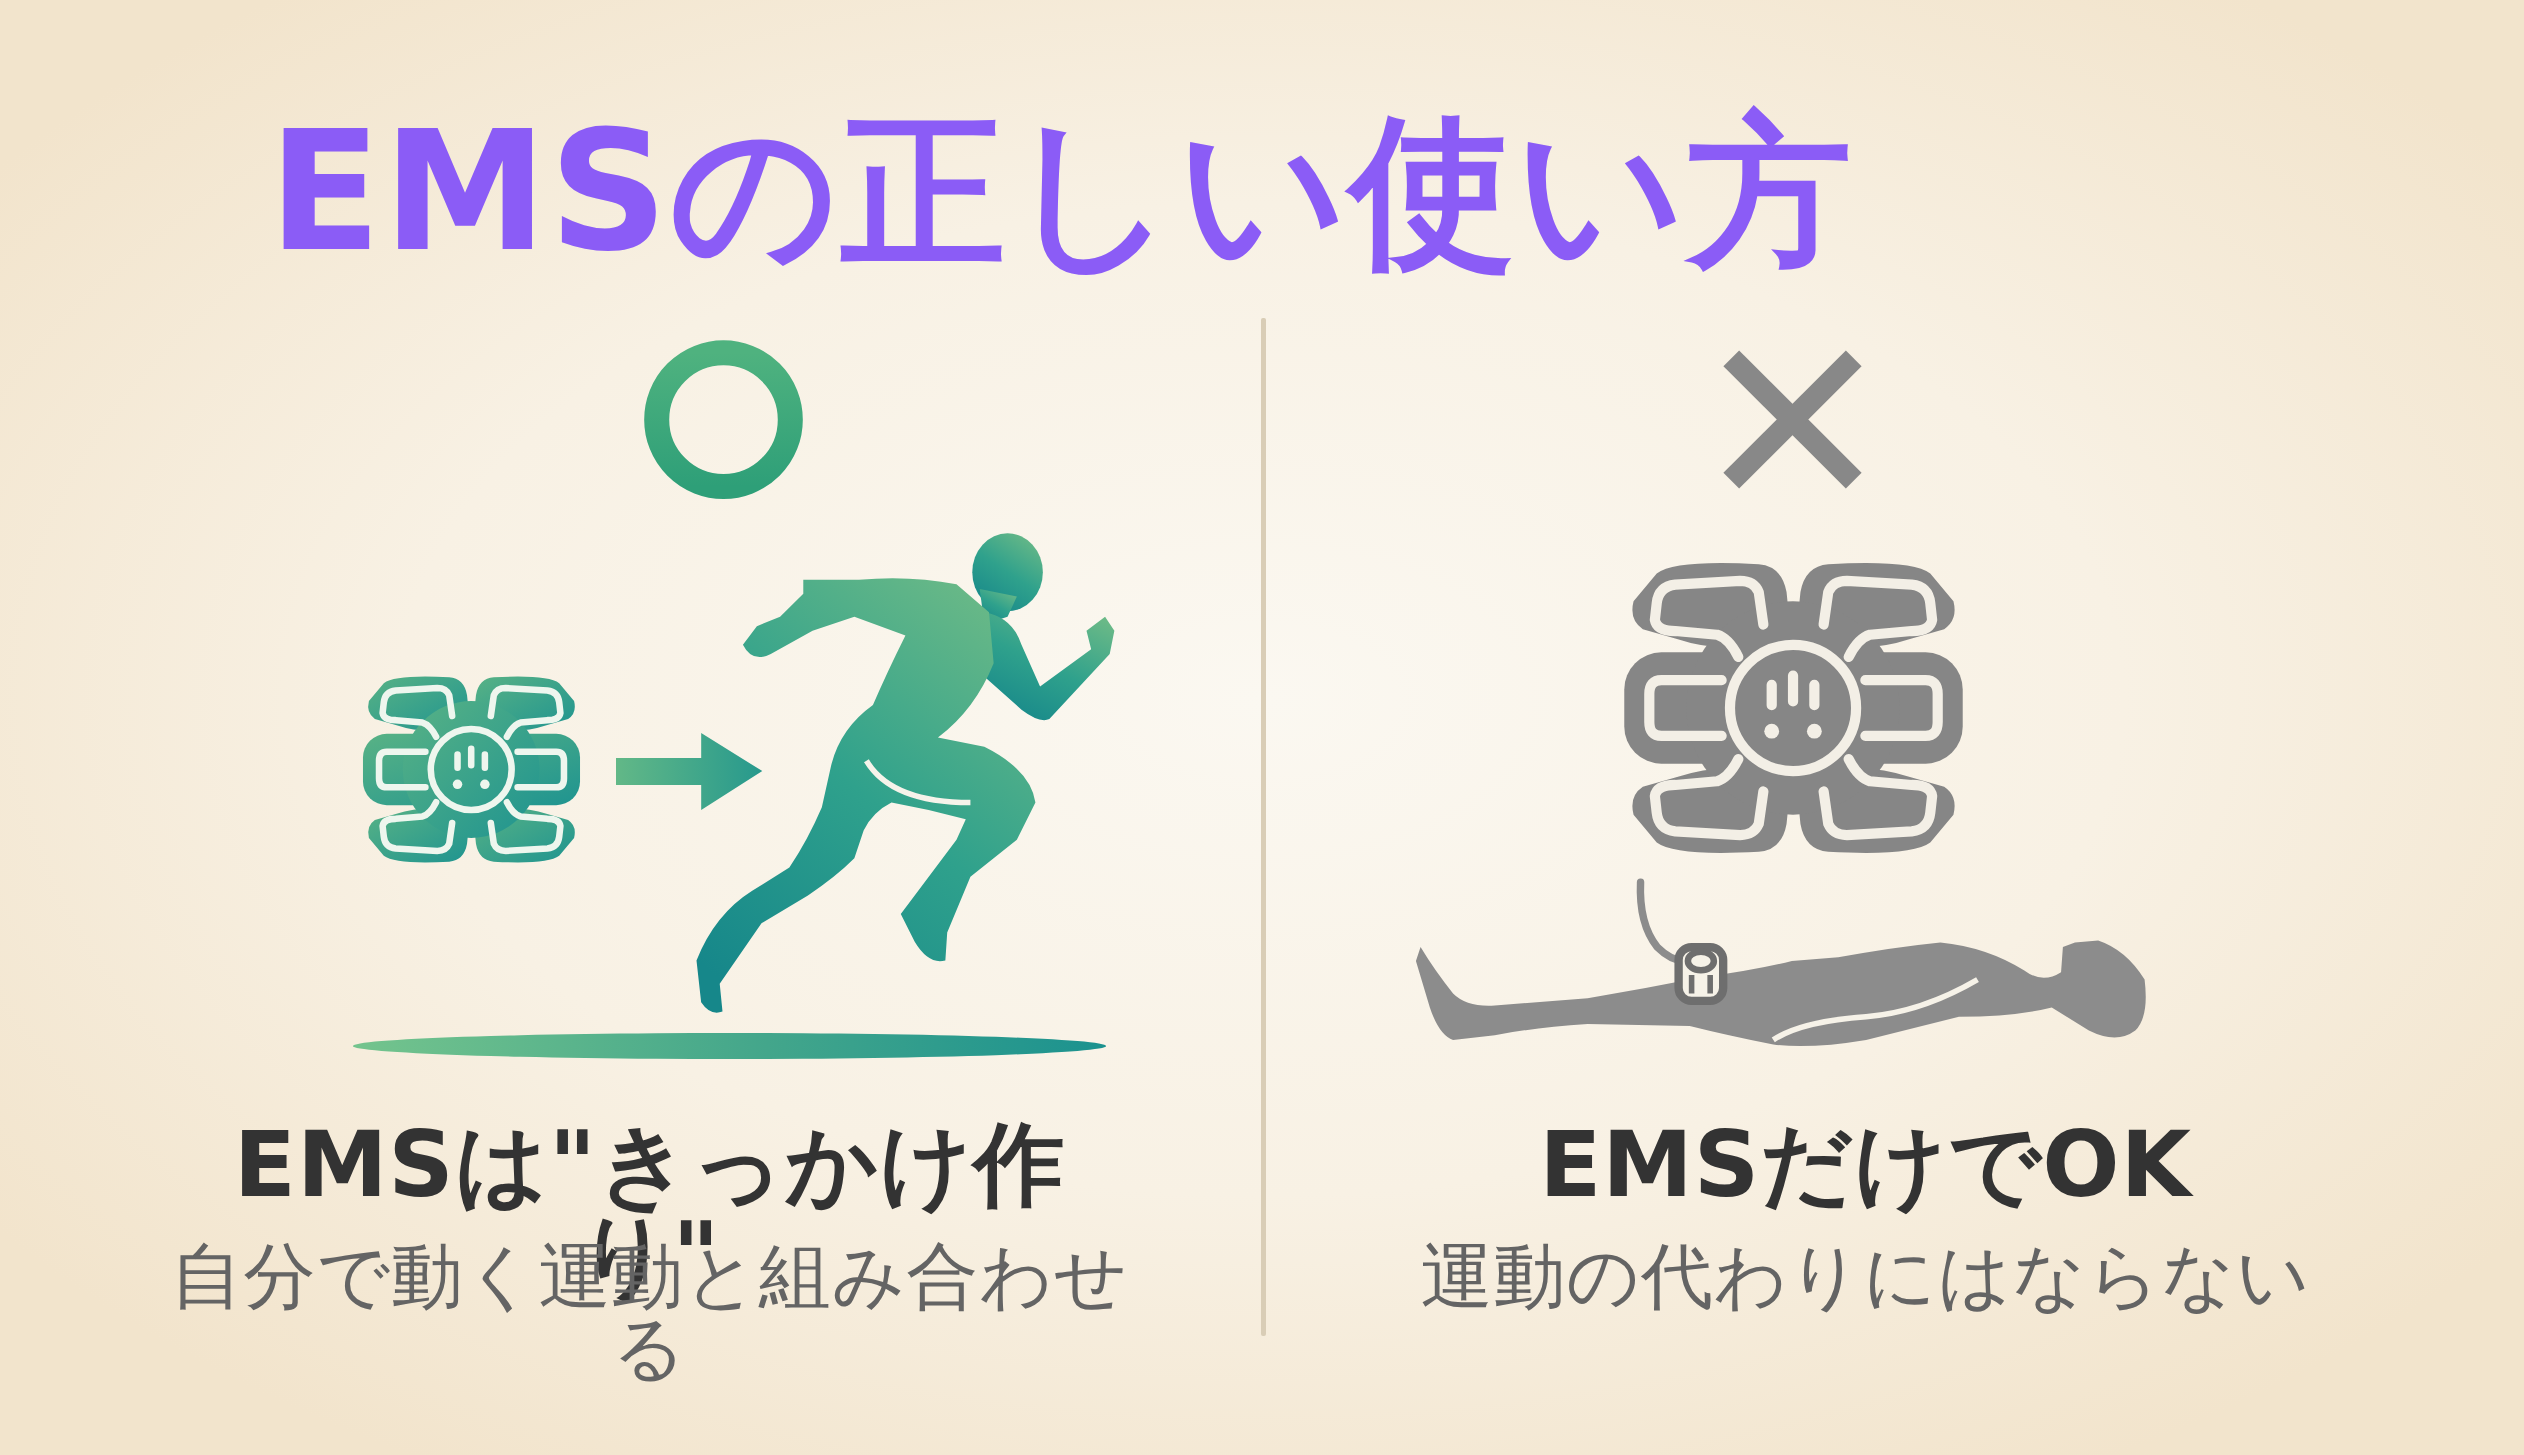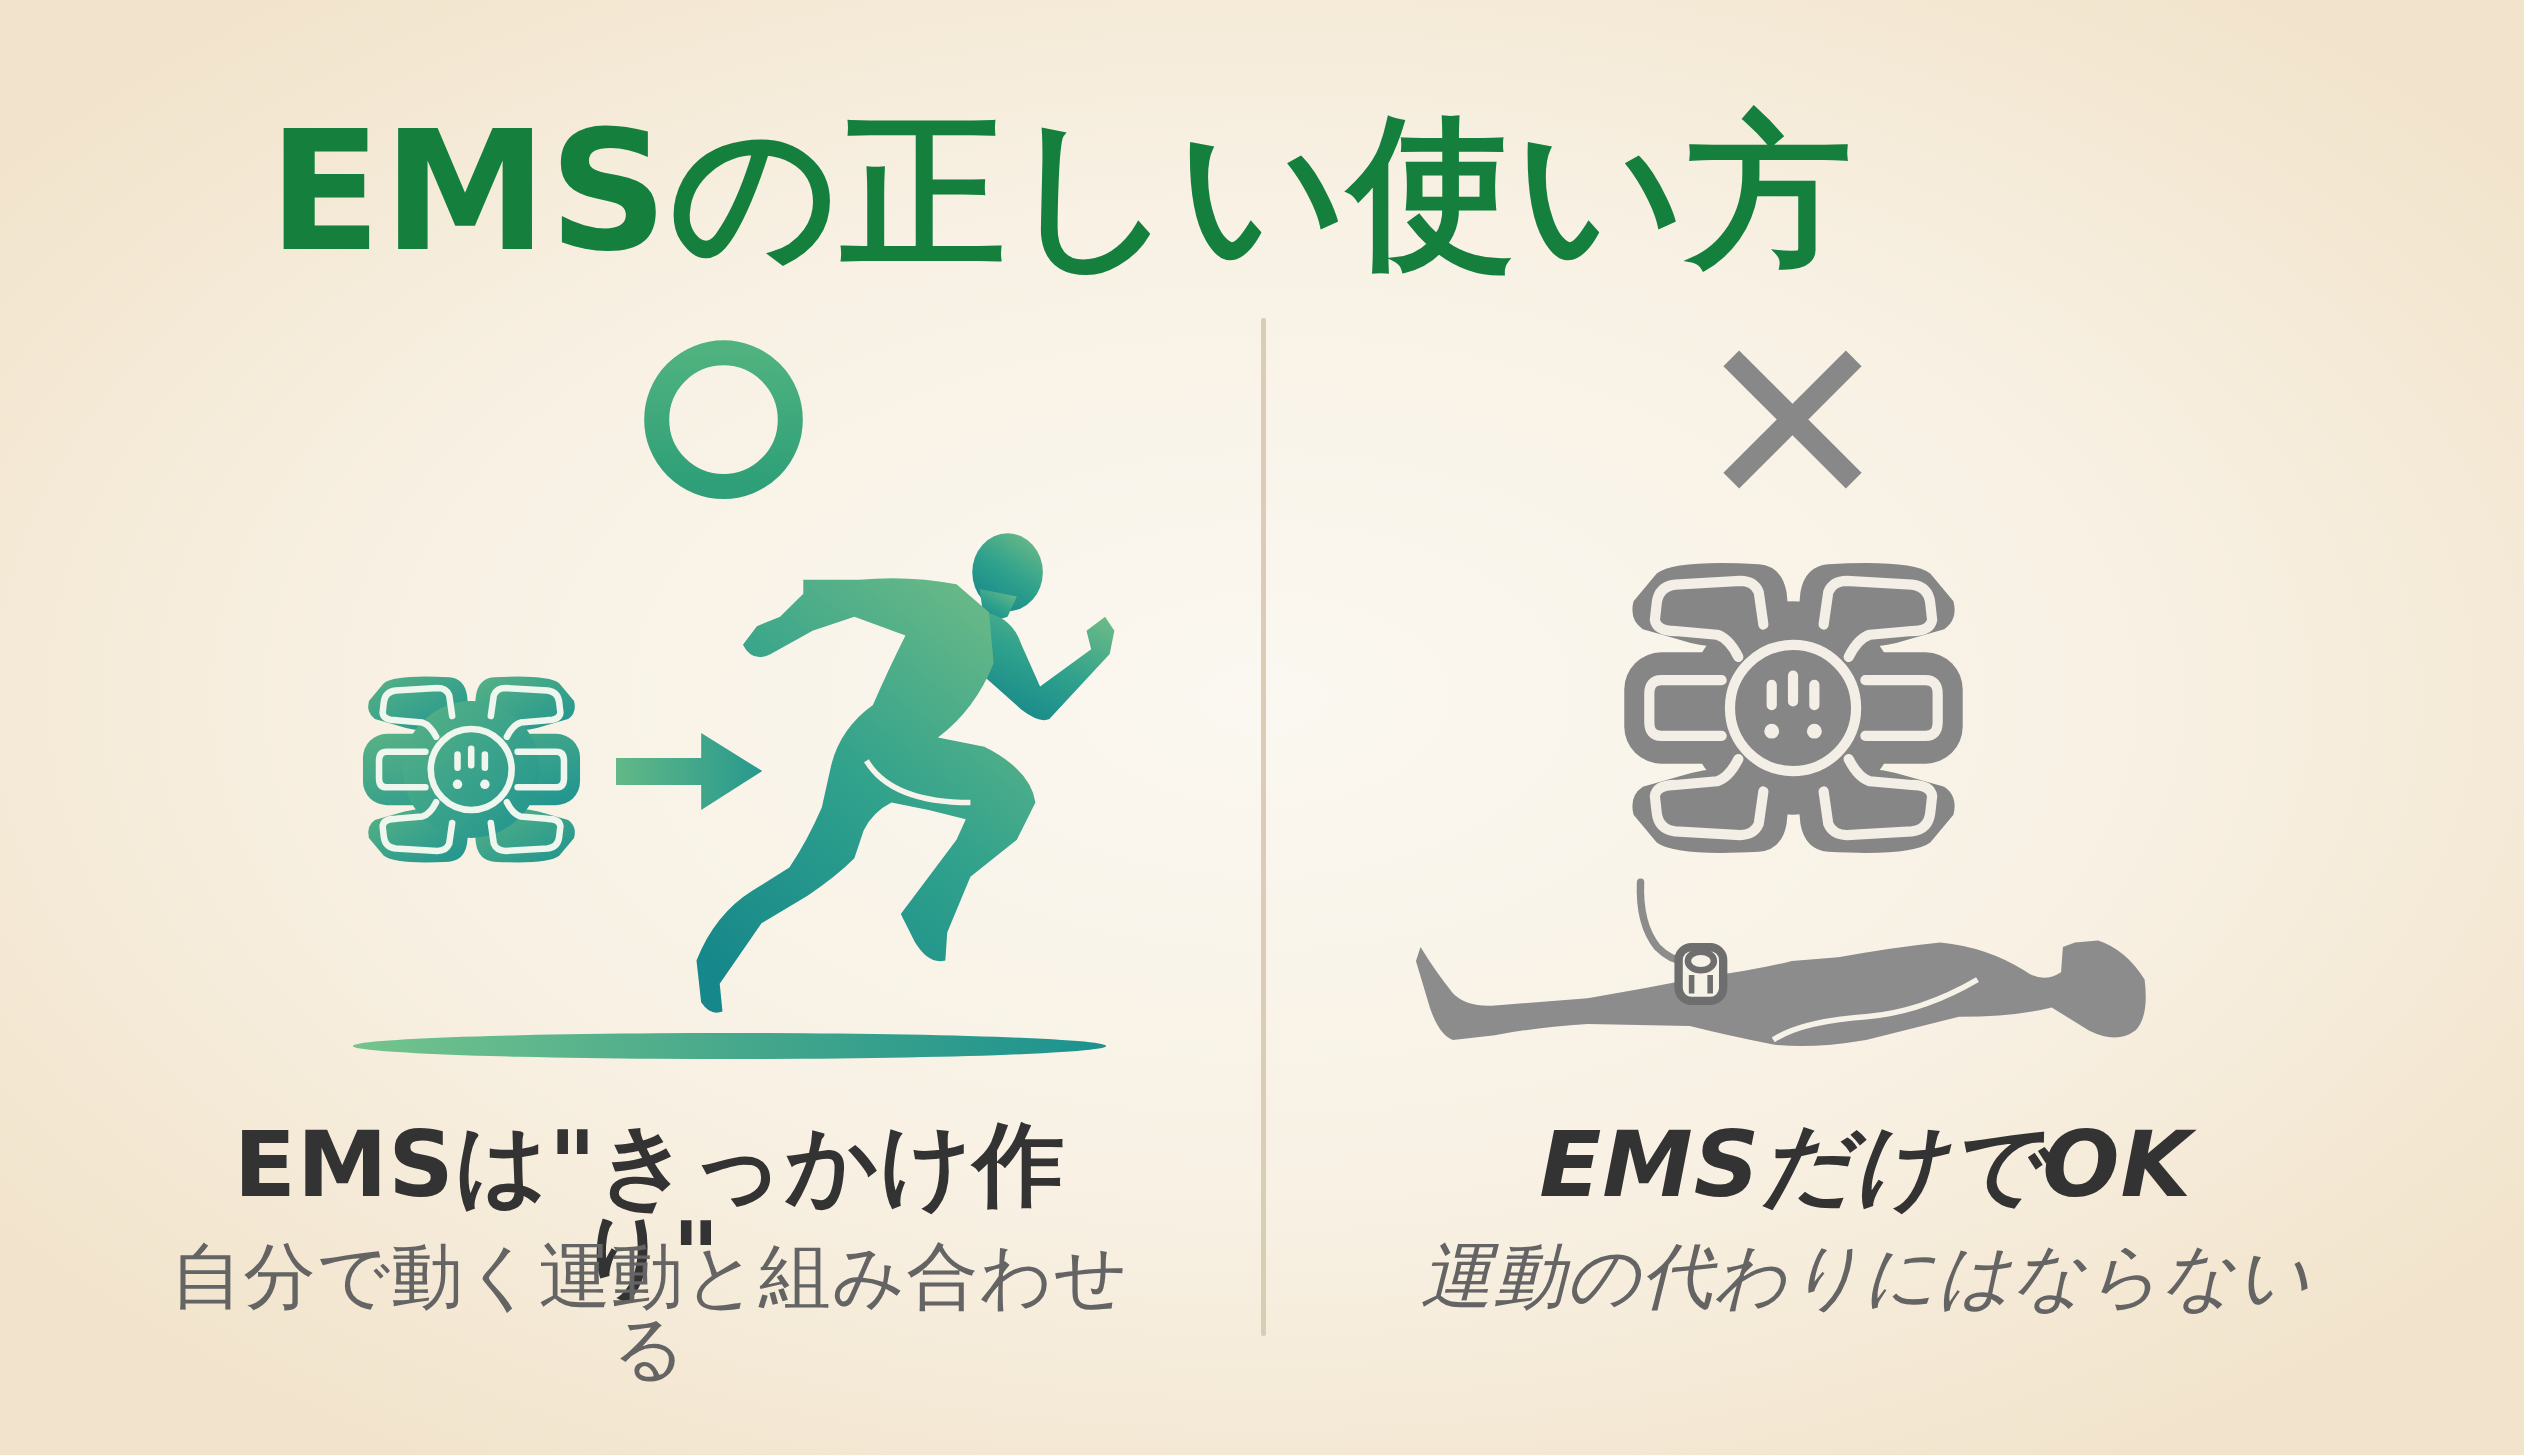--- a/index.html
+++ b/index.html
@@ -4,27 +4,27 @@
 <style>
   html, body { margin:0; padding:0; }
   body {
     width:2525px; height:1456px; overflow:hidden; position:relative;
     background: radial-gradient(ellipse 62% 62% at 50% 48%, #fbf8f1 0%, #f8f1e4 55%, #f2e4cc 100%);
     font-family: "DejaVu Sans", "Liberation Sans", sans-serif;
   }
   .abs { position:absolute; }
   .title {
     left:0; width:2122px; top:110px; text-align:center;
-    font-size:165px; font-weight:bold; color:#15803d; letter-spacing:1.9px; line-height:1;
+    font-size:165px; font-weight:bold; color:#8b5cf6; letter-spacing:1.9px; line-height:1;
   }
   .divider { left:1261px; top:318px; width:4.6px; height:1018px; background:#d9cdb6; border-radius:1.9px; }
   .heading { font-size:91px; font-weight:bold; color:#333333; text-align:center; line-height:1; letter-spacing:0.9px; }
   .sub { font-size:72px; color:#646464; text-align:center; line-height:1; letter-spacing:0.9px; }
   .left-col { left:167px; width:965px; }
-  .right-col { left:1383px; width:965px;font-style:italic; }
+  .right-col { left:1383px; width:965px; }
   svg { position:absolute; overflow:visible; }
 </style>
 </head>
 <body>
 
 <div class="abs title">EMSの正しい使い方</div>
 
 <div class="abs divider"></div>
 
 <section>

